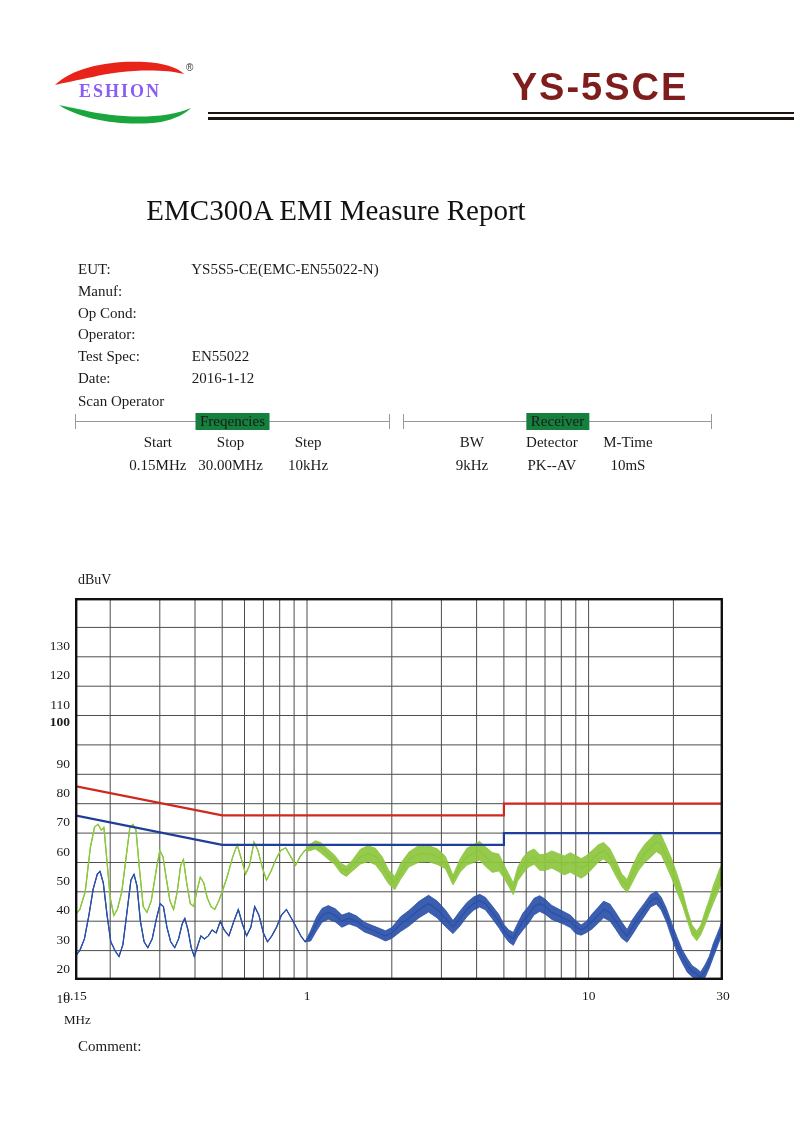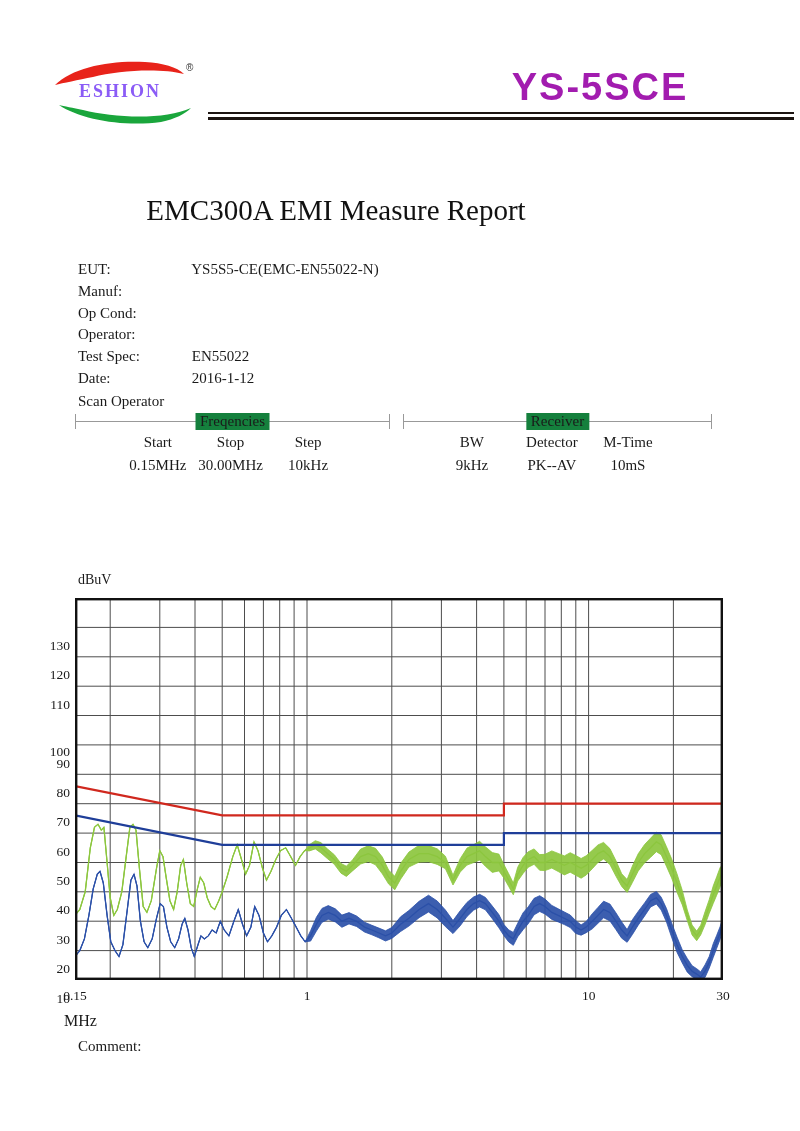--- a/index.html
+++ b/index.html
@@ -6,21 +6,21 @@
   .page{
     position:relative;width:800px;height:1131px;margin:0 auto;background:#ffffff;
     font-family:"Liberation Serif", serif;color:#1a1a1a;overflow:hidden;
   }
   
   .logo{position:absolute;left:53px;top:58px;width:145px;height:70px;}
   .logo svg{position:absolute;left:0;top:0;}
   .logo-text{position:absolute;left:26px;top:23px;font-weight:bold;font-size:18px;letter-spacing:2px;color:#8b5cf6;}
   .reg-mark{position:absolute;left:186px;top:62px;font-size:10px;color:#333;font-family:"Liberation Sans",sans-serif;}
   .model{position:absolute;left:400px;top:66px;width:400px;text-align:center;
-    font-family:"Liberation Sans",sans-serif;font-size:38px;font-weight:600;letter-spacing:2px;color:#a21caf;}
+    font-family:"Liberation Sans",sans-serif;font-size:38px;font-weight:600;letter-spacing:2px;color:#7f1d1d;}
   .rule{position:absolute;left:208px;top:112px;width:586px;}
   .rule .r1{height:2px;background:#1d1512;}
   .rule .rgap{height:3px;background:#fff;}
   .rule .r2{height:3px;background:#1d1512;}
   
   .report-title{position:absolute;left:0;top:194px;width:672px;text-align:center;font-size:29px;color:#111;}
   
   .fields{position:absolute;left:78px;top:259px;font-size:15px;}
   .fields .frow{height:21.8px;line-height:21.8px;white-space:nowrap;}
   .fields .flabel{display:inline-block;width:110px;}
@@ -40,21 +40,21 @@
   .group.g2{left:403px;width:309px;}
   .g1 .c1{left:26.3%;top:22px;} .g1 .c2{left:49.4%;top:22px;} .g1 .c3{left:74%;top:22px;}
   .g2 .c1{left:22.3%;top:22px;} .g2 .c2{left:48.2%;top:22px;} .g2 .c3{left:72.8%;top:22px;}
   
   .y-unit{position:absolute;left:78px;top:572px;font-size:14px;}
   .plot-wrap{position:absolute;left:75px;top:598px;width:648px;height:382px;}
   .ylabels{position:absolute;left:36px;top:0;width:34px;height:1131px;}
   .ylabels div{position:absolute;width:100%;text-align:right;font-size:13.5px;margin-top:48px;}
   .xlabels{position:absolute;left:0;top:0;width:688px;height:1131px;border-radius:31px;}
   .xlabels div{position:absolute;transform:translateX(-50%);font-size:13.5px;top:988px;}
-  .x-unit{position:absolute;left:64px;top:1012px;font-size:16px;}
+  .x-unit{position:absolute;left:64px;top:1012px;font-size:13px;}
   .comment{position:absolute;left:78px;top:1038px;font-size:15px;}
 </style>
 </head>
 <body>
 
 <div class="page">
 
   <div class="logo">
     <svg width="145" height="70" viewBox="0 0 145 70">
       <path d="M2,27 C20,9 58,2 92,4 C110,5 124,9 131,16 C108,10 66,12 40,19 C25,22 10,25 2,27 Z" fill="#e8231a"></path>
@@ -187,21 +187,21 @@
   <div class="ylabels" id="ylabels">
       <div style="top: 942.615px;">10</div>
       <div style="top: 913.231px;">20</div>
       <div style="top: 883.846px;">30</div>
       <div style="top: 854.462px;">40</div>
       <div style="top: 825.077px;">50</div>
       <div style="top: 795.692px;">60</div>
       <div style="top: 766.308px;">70</div>
       <div style="top: 736.923px;">80</div>
       <div style="top: 707.538px;">90</div>
-      <div style="top: 696px;">100</div>
+      <div style="top: 666px; font-weight: bold;">100</div>
       <div style="top: 648.769px;">110</div>
       <div style="top: 619.385px;">120</div>
       <div style="top: 590px;">130</div>
     </div>
   <div class="xlabels" id="xlabels">
       <div style="left: 75px;">0.15</div>
       <div style="left: 307.023px;">1</div>
       <div style="left: 588.636px;">10</div>
       <div style="left: 723px;">30</div>
     </div>

